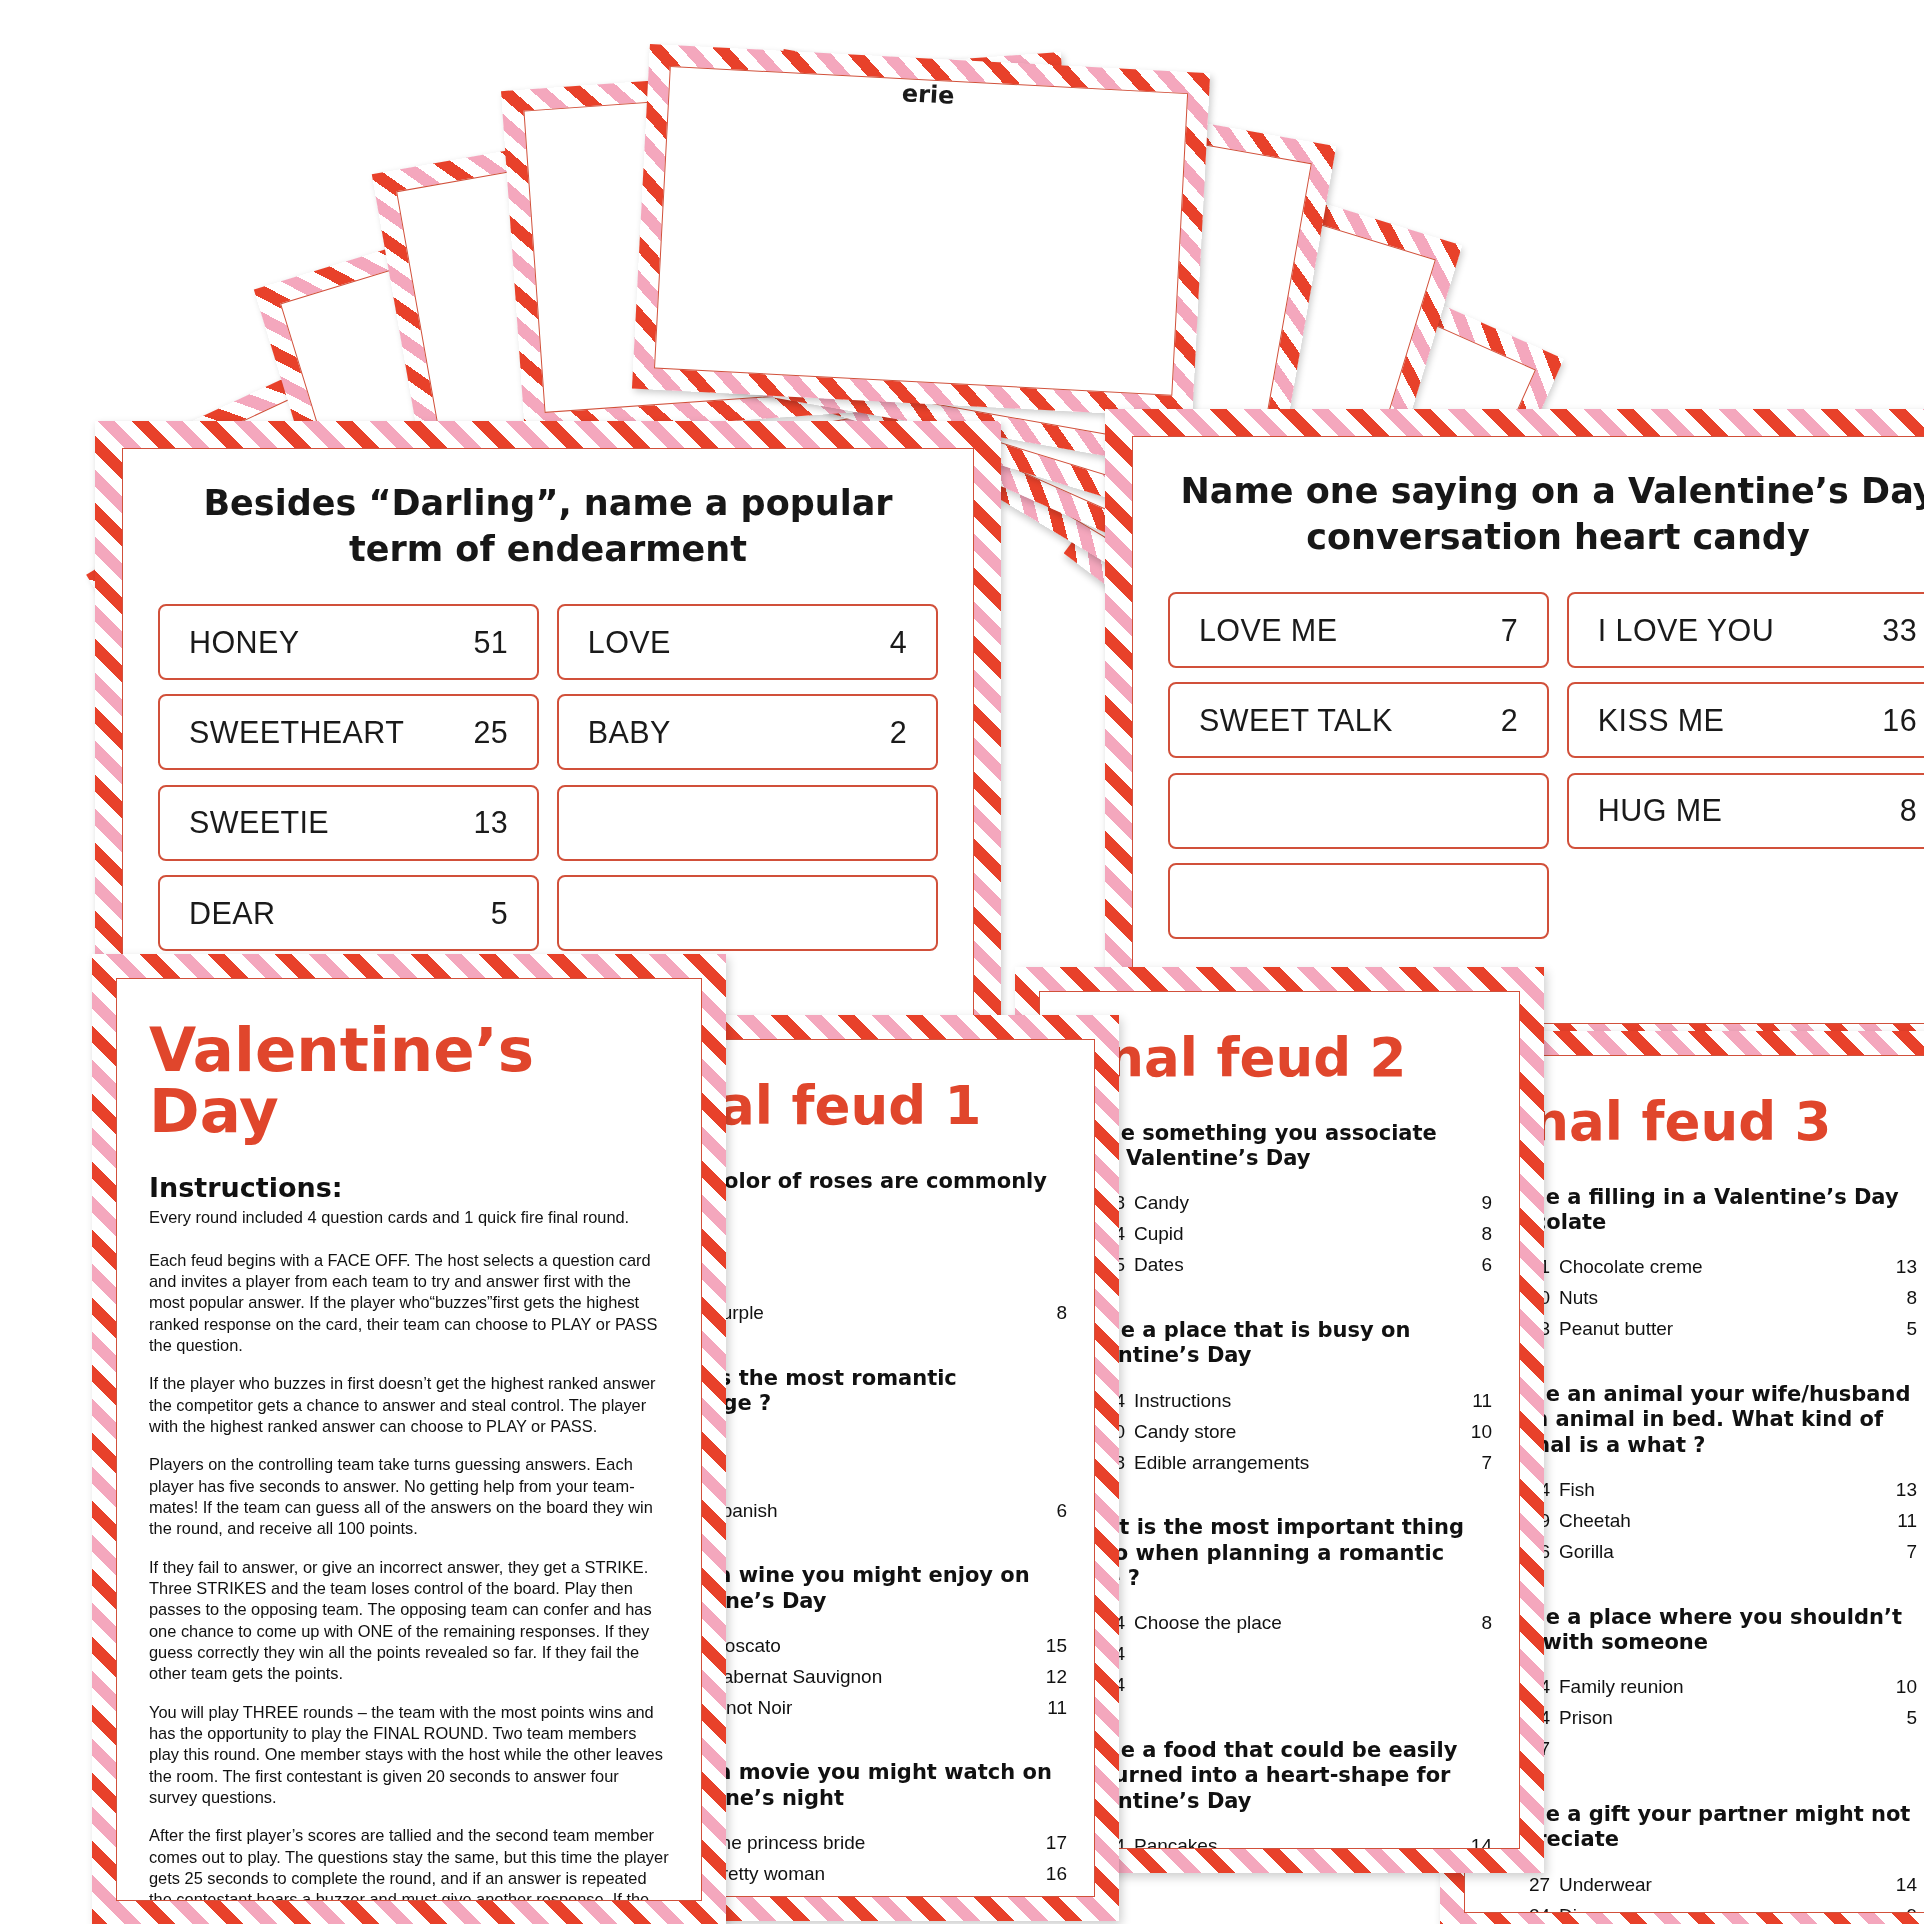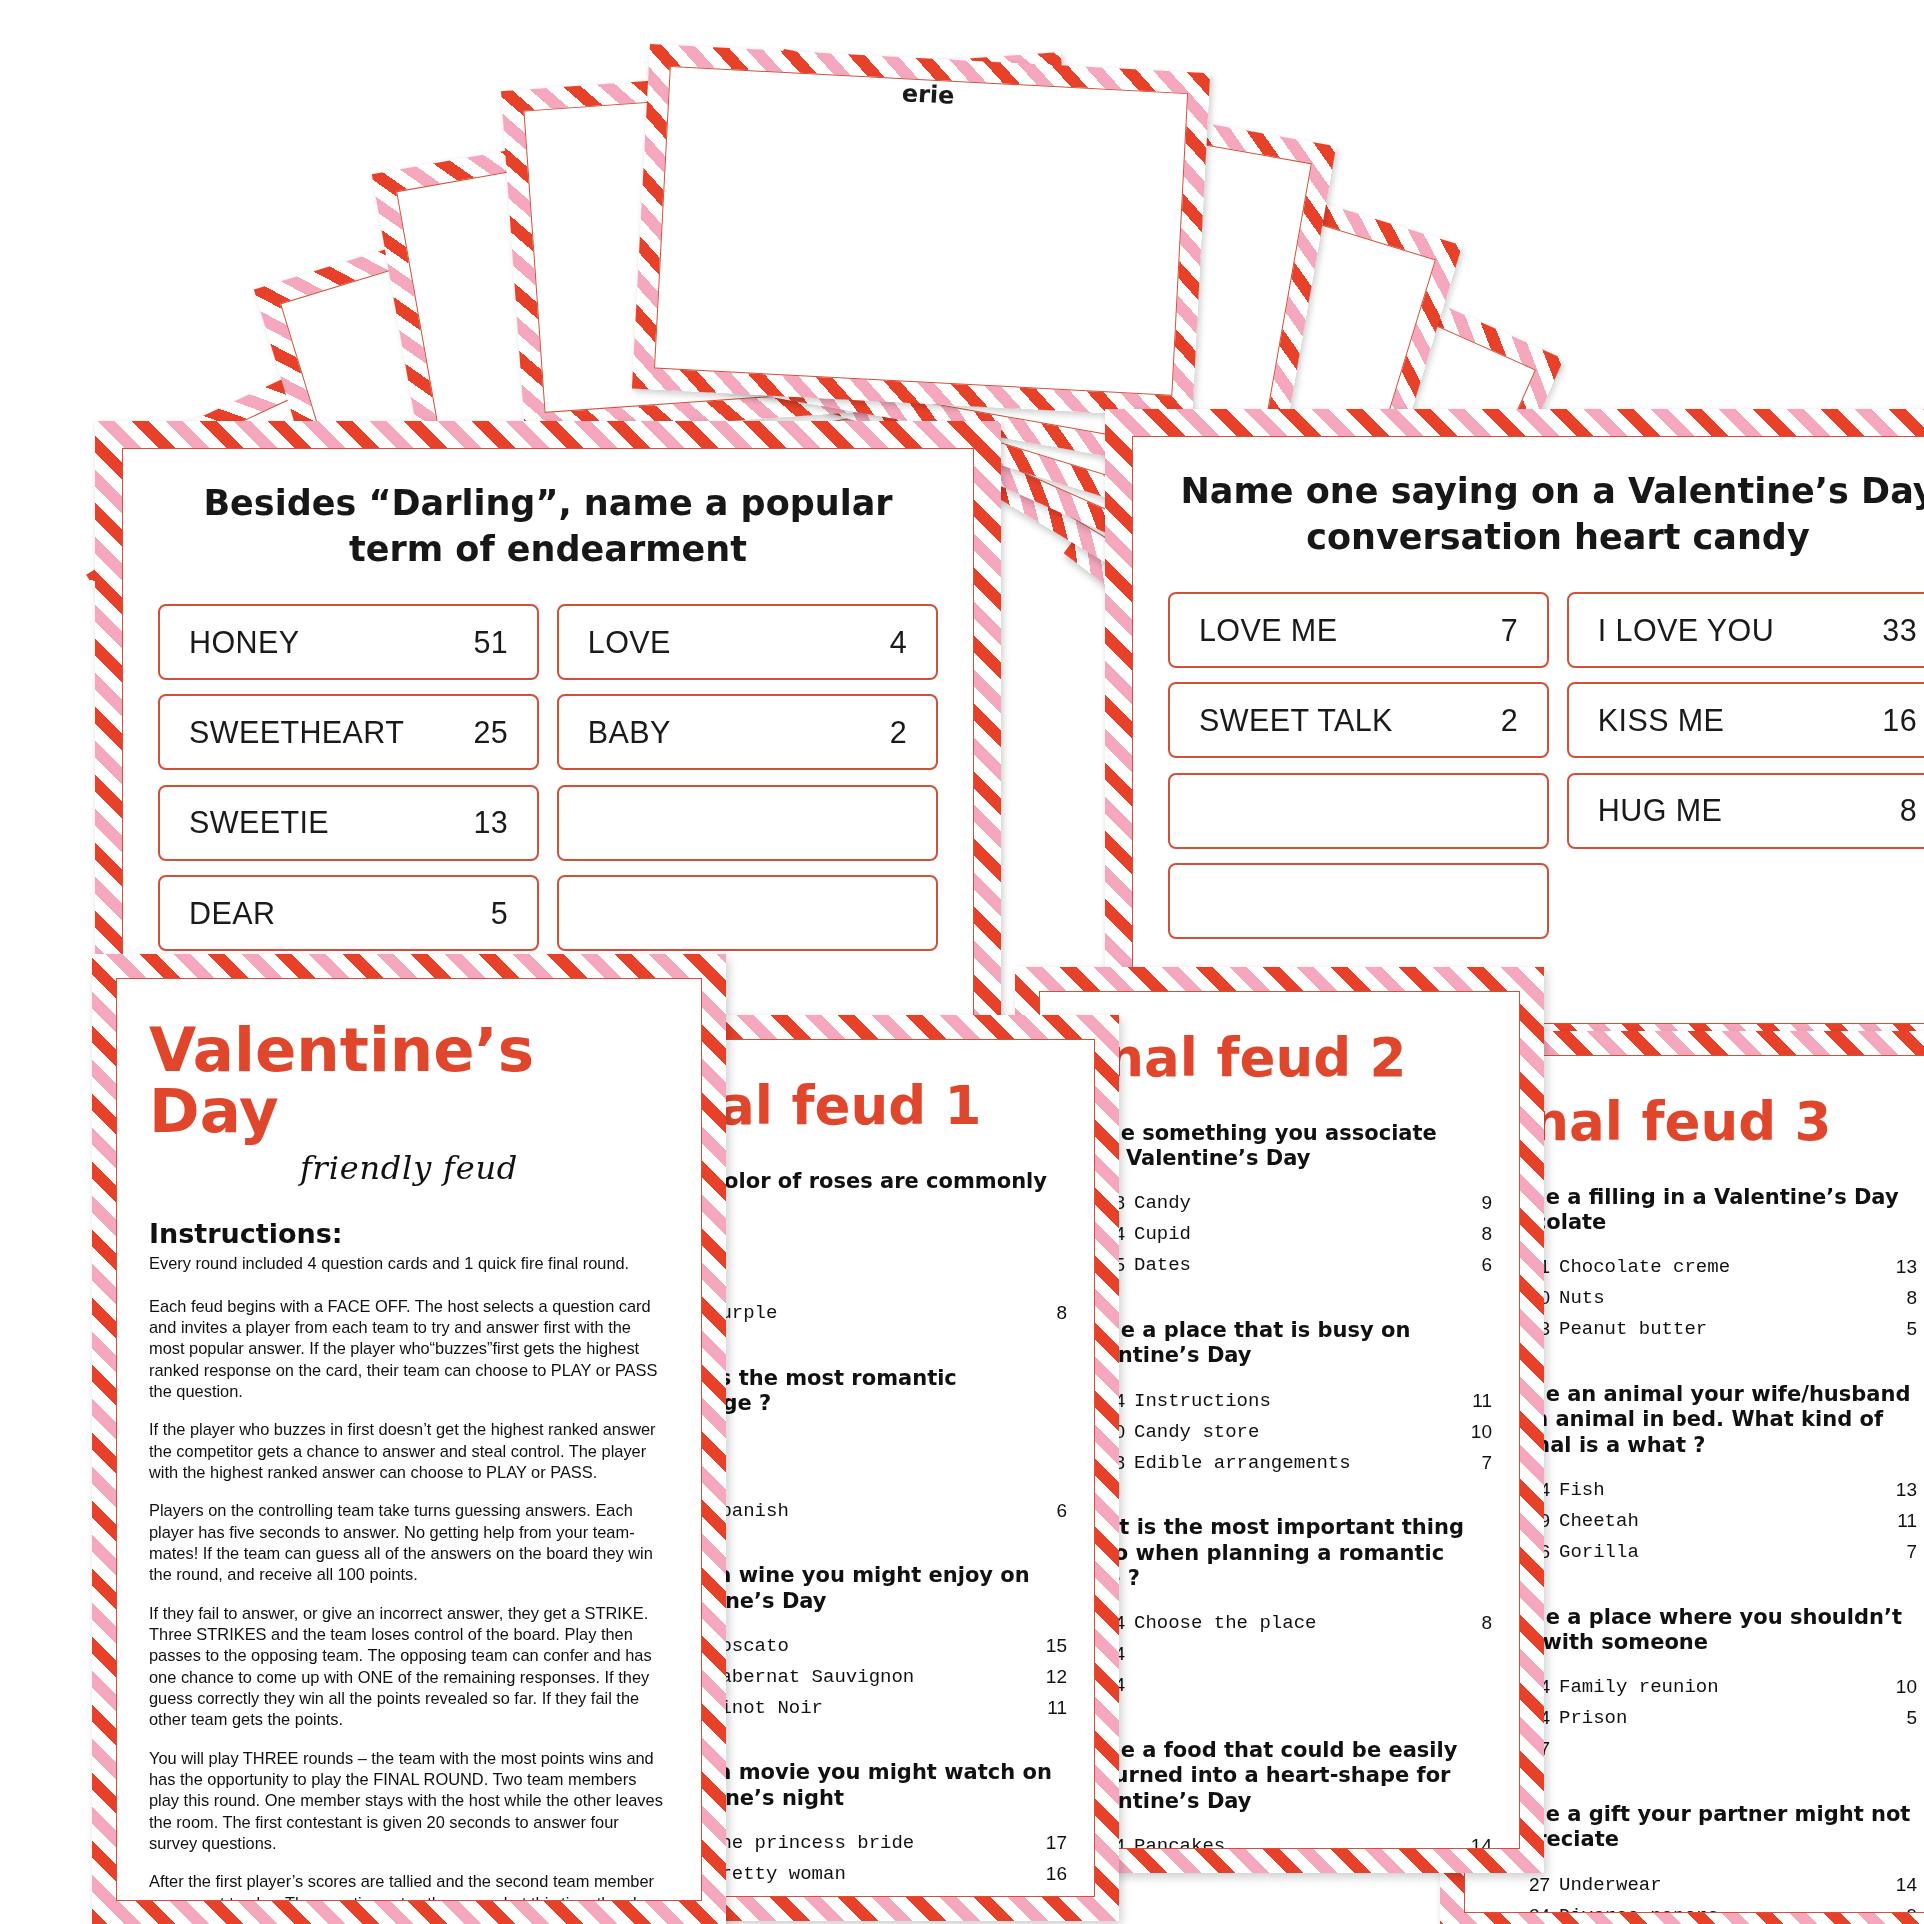--- a/index.html
+++ b/index.html
@@ -95,21 +95,21 @@
     white-space:nowrap;
   }
   .feud-q{
     font-family:"DejaVu Sans",sans-serif;font-weight:700;
     font-size:21px;line-height:1.22;color:#111;margin:37px 0 0 0;
   }
   .feud-rows{margin-top:16px;}
   .frow{display:flex;align-items:center;font-family:"Liberation Sans",sans-serif;
         font-size:19px;color:#111;height:31px;}
   .frow .c1{width:67px;padding-left:37px;box-sizing:border-box;}
-  .frow .c2{flex:1;font-family:Liberation Mono, monospace;}
+  .frow .c2{flex:1;}
   .frow .c3{width:45px;text-align:right;}
 
   #feud1{left:590px;top:1015px;}
   #feud2{left:1015px;top:967px;}
   #feud3{left:1440px;top:1031px;}
 </style>
 </head>
 <body>
 
 <div id="stage">
@@ -474,21 +474,20 @@
             <span class="c2"></span>
             <span class="c3"></span>
           </div>
       </div>
     </div>
   </div>
 
   <div class="card sheet" id="instr" style="z-index:50;">
     <div class="card-inner">
       <div class="brand">Valentine’s Day</div>
-      <div class="brand-sub">friendly feud</div>
       <div class="instr-h">Instructions:</div>
       <p class="instr-p lead">Every round included 4 question cards and 1 quick fire final round.</p>
       <p class="instr-p">Each feud begins with a FACE OFF. The host selects a question card and invites a player from each team to try and answer first with the most popular answer. If the player who“buzzes”first gets the highest ranked response on the card, their team can choose to PLAY or PASS the question.</p>
       <p class="instr-p">If the player who buzzes in first doesn’t get the highest ranked answer the competitor gets a chance to answer and steal control. The player with the highest ranked answer can choose to PLAY or PASS.</p>
       <p class="instr-p">Players on the controlling team take turns guessing answers. Each player has five seconds to answer. No getting help from your team-mates! If the team can guess all of the answers on the board they win the round, and receive all 100 points.</p>
       <p class="instr-p">If they fail to answer, or give an incorrect answer, they get a STRIKE. Three STRIKES and the team loses control of the board. Play then passes to the opposing team. The opposing team can confer and has one chance to come up with ONE of the remaining responses. If they guess correctly they win all the points revealed so far. If they fail the other team gets the points.</p>
       <p class="instr-p">You will play THREE rounds – the team with the most points wins and has the opportunity to play the FINAL ROUND. Two team members play this round. One member stays with the host while the other leaves the room. The first contestant is given 20 seconds to answer four survey questions.</p>
       <p class="instr-p">After the first player’s scores are tallied and the second team member comes out to play. The questions stay the same, but this time the player gets 25 seconds to complete the round, and if an answer is repeated the contestant hears a buzzer and must give another response. If the combined scores of both team members are more than 200, the team wins the grand prize.</p>
     </div>
   </div>

